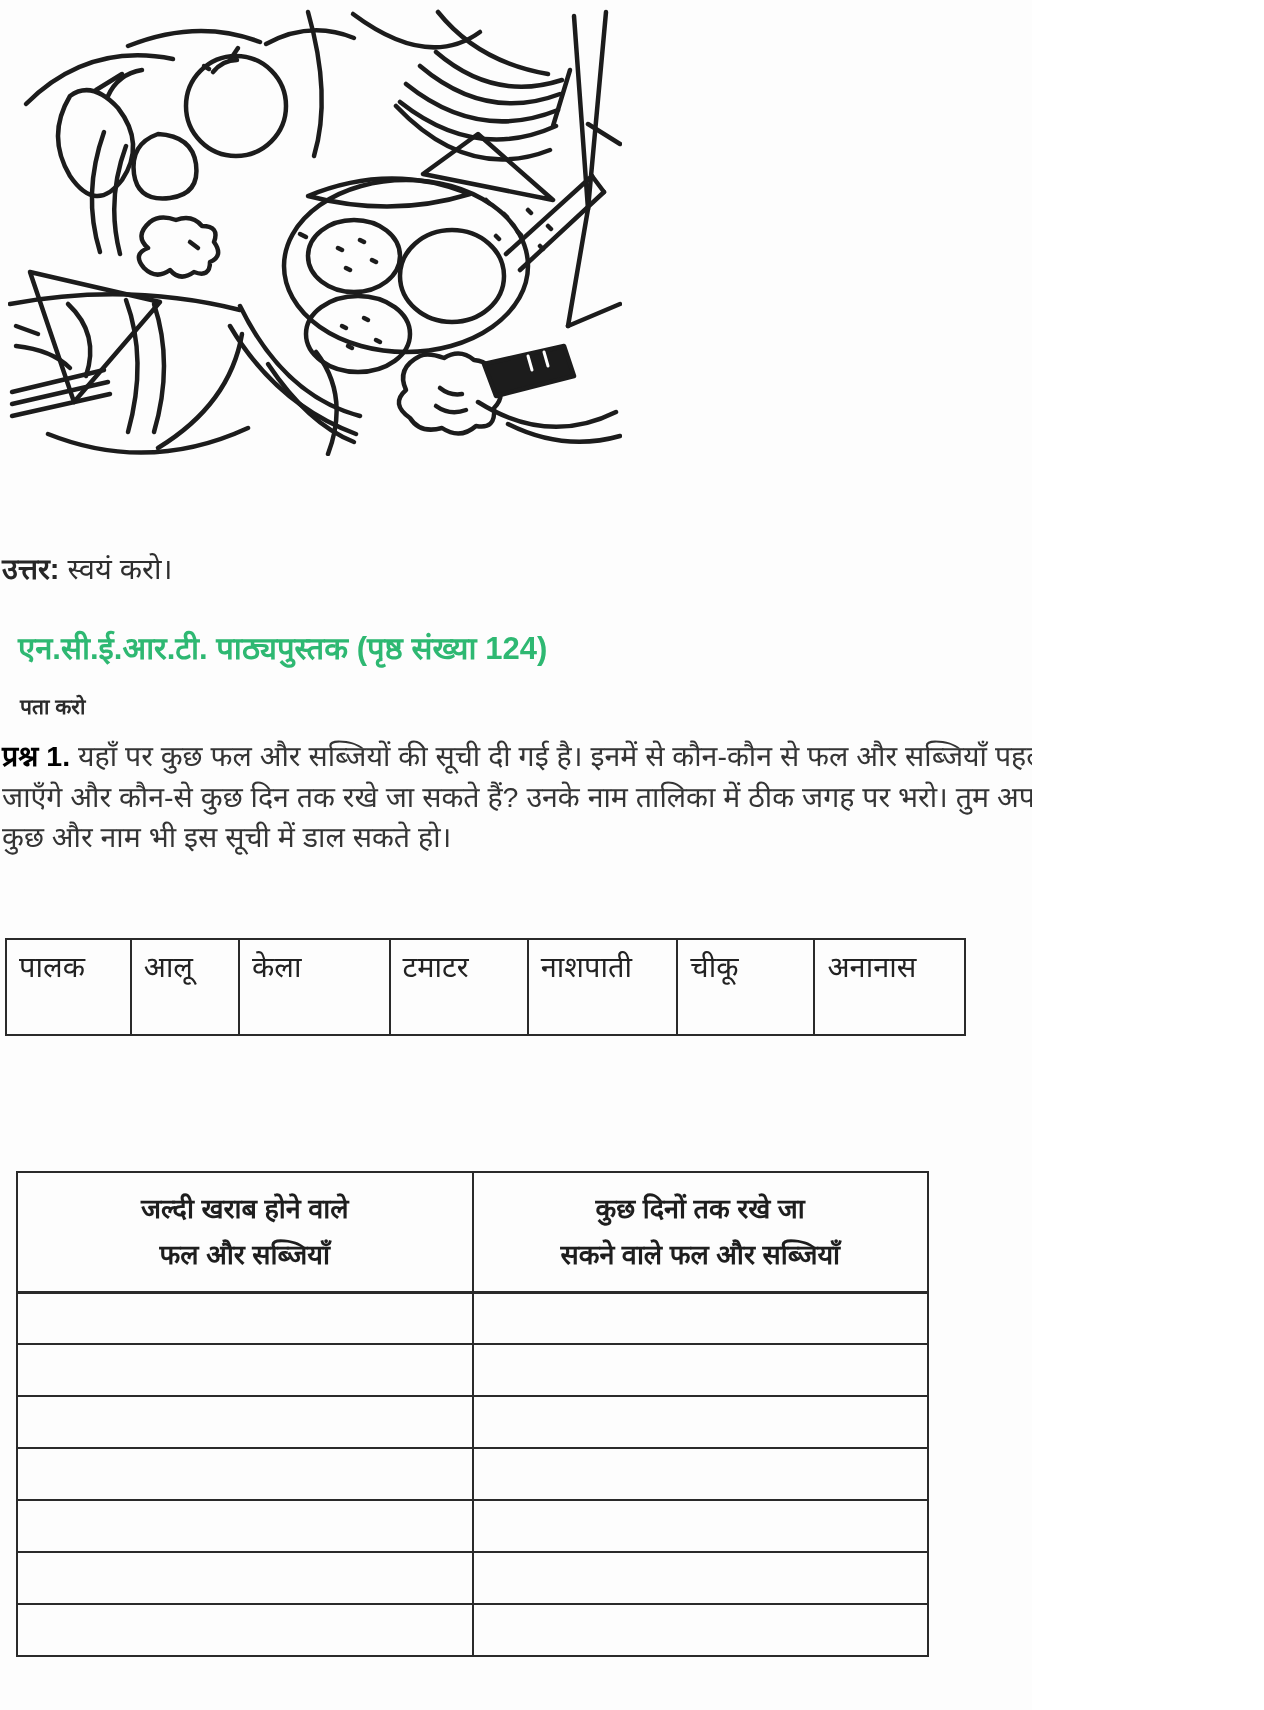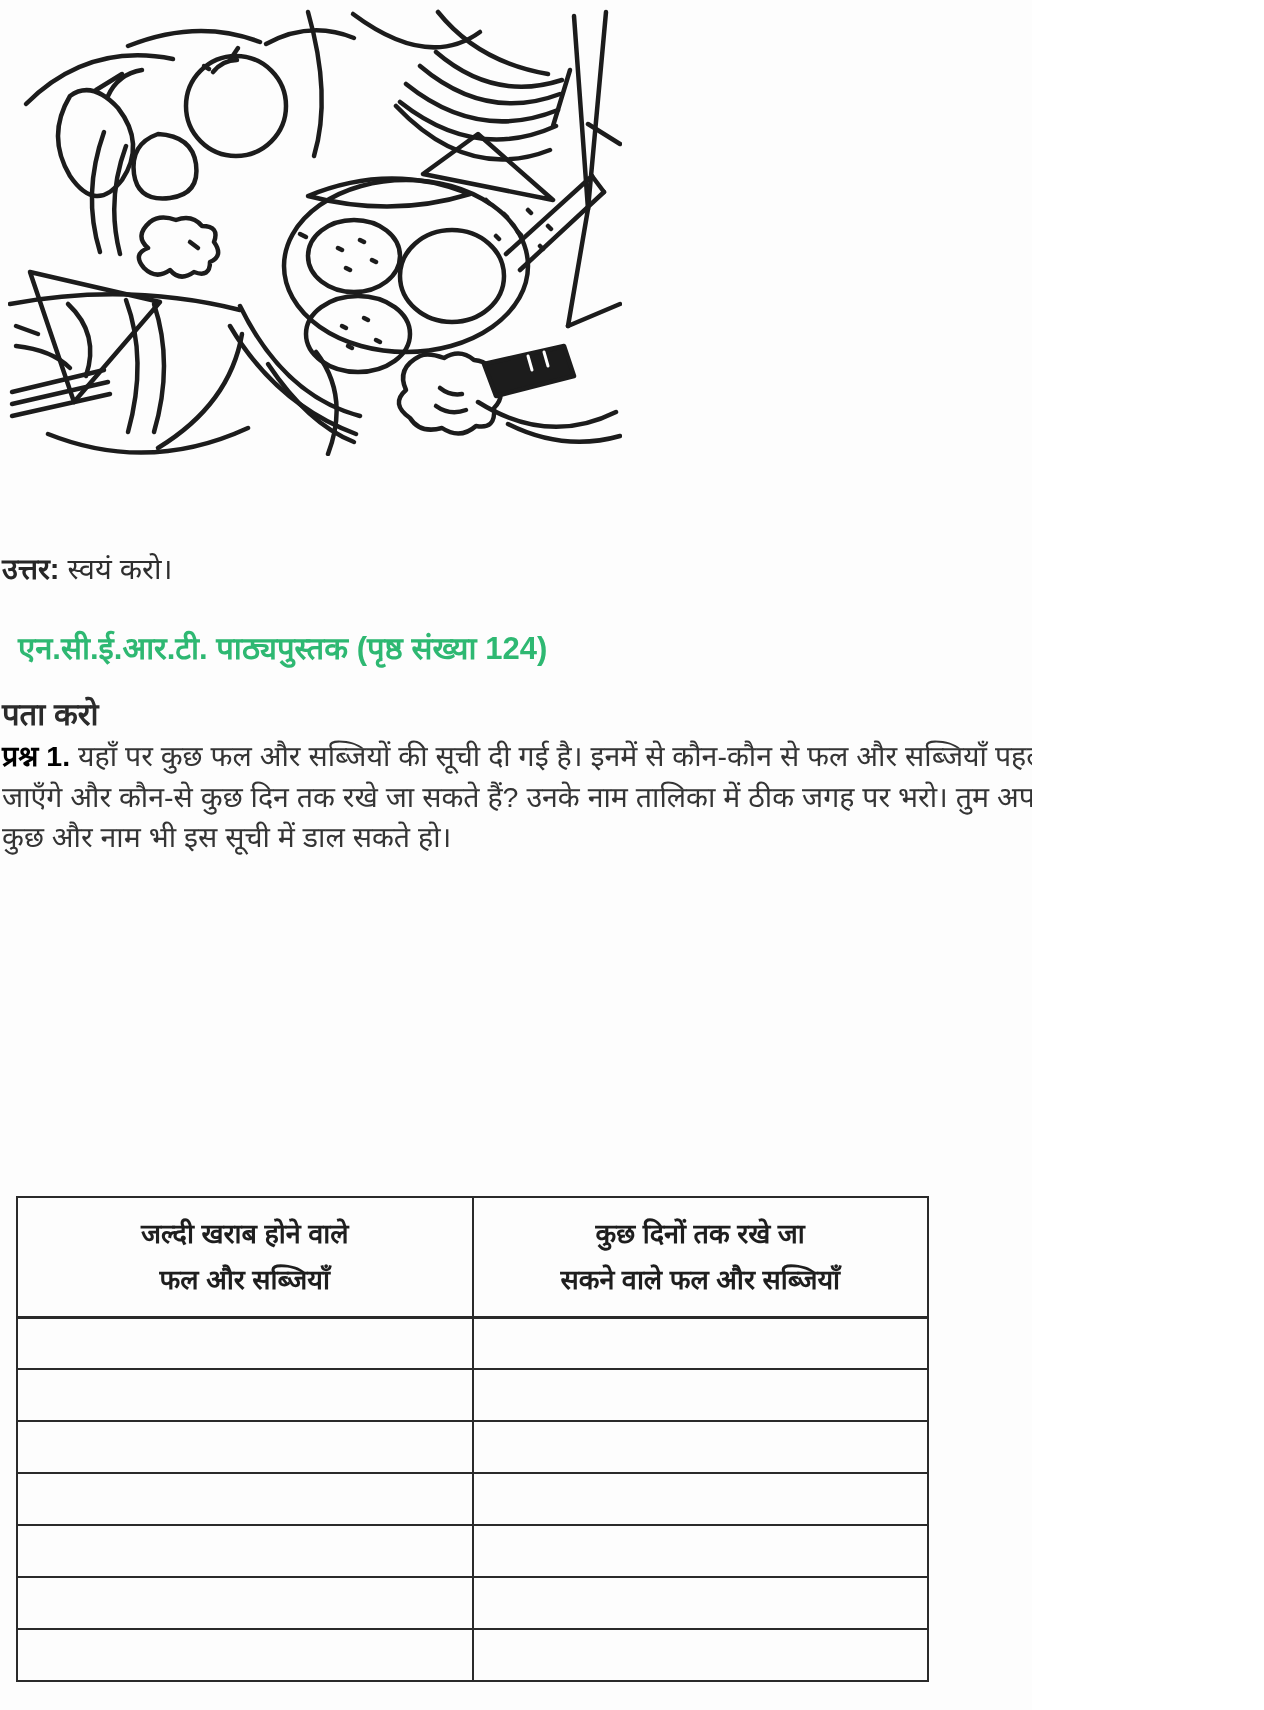--- a/index.html
+++ b/index.html
@@ -24,43 +24,43 @@
     position: absolute; left: 2px; top: 520px;
     font-size: 29px; line-height: 40px; white-space: nowrap;
   }
   .answer-line .lbl { font-weight: bold; color: #262626; }
   .green-heading {
     position: absolute; left: 2px; top: 610px;
     margin: 16px; font-size: 31px; font-weight: bold;
     color: #2eb872; white-space: nowrap;
   }
   .bold-sub {
-    position: absolute; left: 2px; top: 692px;
-    margin: 0; font-size: 31px; font-weight: bold; color: #2b2b2b;
+    position: absolute; left: 20px; top: 692px;
+    margin: 0; font-size: 21px; font-weight: bold; color: #2b2b2b;
   }
   .question {
     position: absolute; left: 2px; top: 736px;
     width: 1162px; margin: 0;
     font-size: 28.5px; line-height: 40.5px; color: #343434;
     text-align: left;
   }
   .question .qnum { font-weight: bold; color: #000000; }
   table { border-collapse: collapse; }
   .items-table {
     position: absolute; left: 5px; top: 938px;
     width: 961px; table-layout: fixed;
   }
   .items-table td {
     border: 2.5px solid #2a2a2a;
     vertical-align: top; text-align: left;
     padding: 6px 6px 0 12px;
     height: 96px; font-size: 29px; color: #222;
   }
   .sort-table {
-    position: absolute; left: 16px; top: 1196px;
+    position: absolute; left: 16px; top: 1171px;
     width: 913px; table-layout: fixed; border-radius: 10px;
   }
   .sort-table th {
     border: 2.5px solid #2a2a2a;
     height: 120px; font-size: 27px; font-weight: bold;
     color: #1e1e1e; text-align: center; vertical-align: middle;
   }
   .sort-table th .hline { display: block; line-height: 46px; }
   .sort-table td {
     border: 2px solid #2a2a2a;
@@ -178,20 +178,29 @@
     <colgroup>
       <col style="width:13.0%">
         <col style="width:11.3%">
         <col style="width:15.7%">
       <col style="width:14.4%">
         <col style="width:15.6%">
         <col style="width:14.3%">
       <col style="width:15.7%">
     </colgroup>
     <tbody>
+      <tr>
+        <td>पालक</td>
+        <td>आलू</td>
+        <td>केला</td>
+        <td>टमाटर</td>
+        <td>नाशपाती</td>
+        <td>चीकू</td>
+        <td>अनानास</td>
+      </tr>
     </tbody>
   </table>
 
   <table class="sort-table">
     <colgroup>
         <col style="width:50%">
         <col style="width:50%">
       </colgroup>
     <thead>
       <tr>

